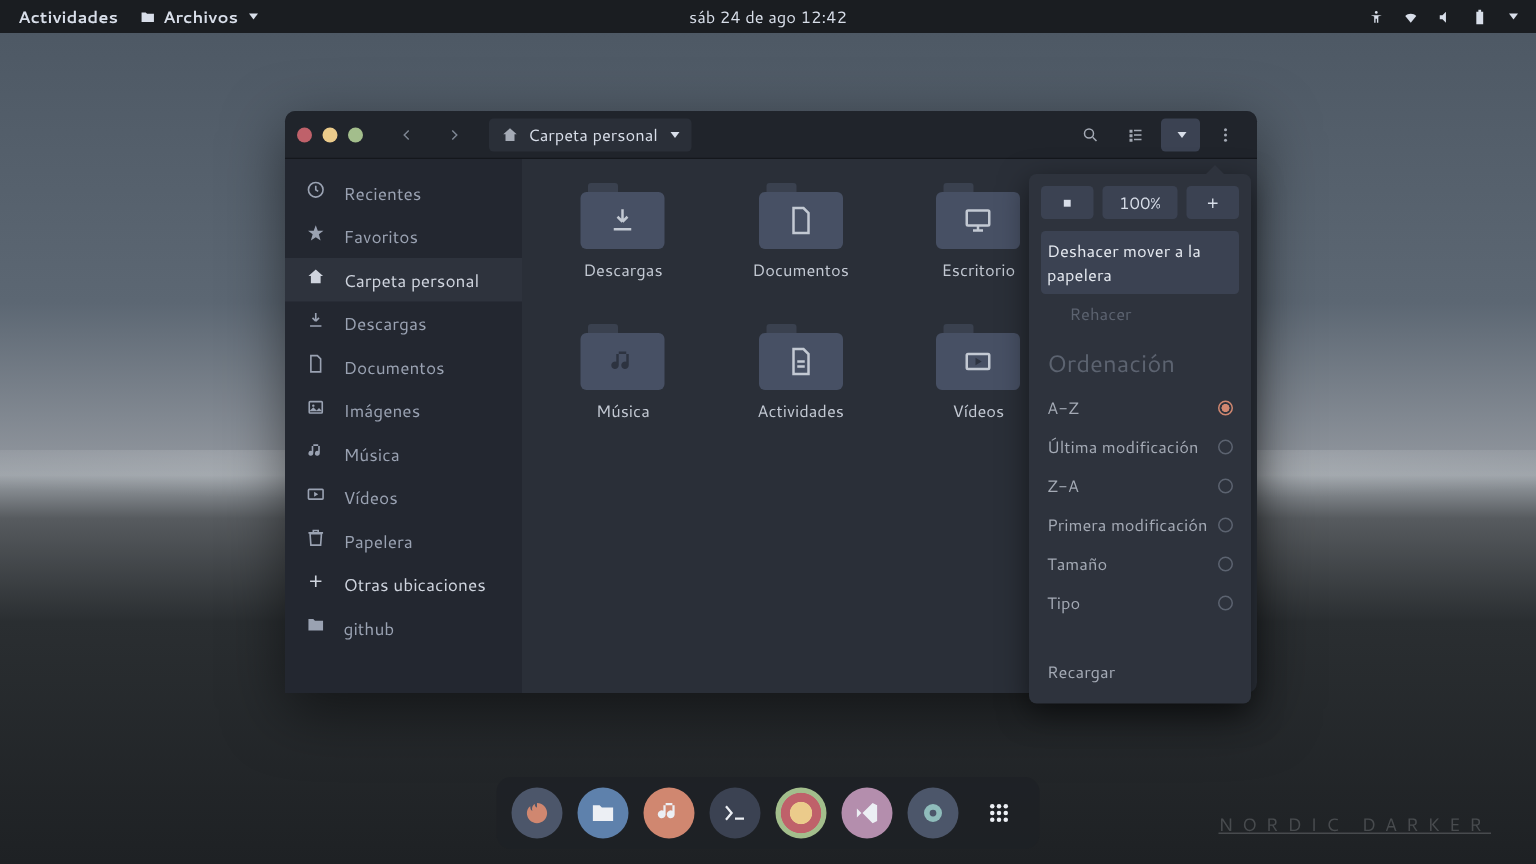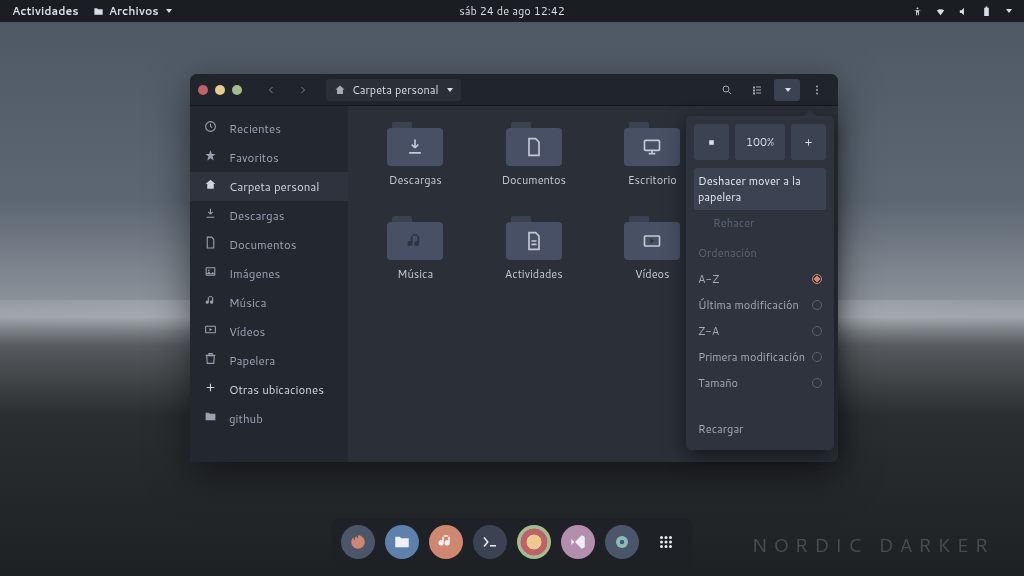--- a/index.html
+++ b/index.html
@@ -49,35 +49,35 @@
 .folder { display: flex; flex-direction: column; align-items: center; gap: 6px; font-size: 11px; color: #c3c9d3; cursor: pointer; }
 .folder .ficon { width: 56px; height: 44px; position: relative; }
 .folder .ficon .tab { position: absolute; top: 0; left: 5px; width: 20px; height: 8px; background: #3a414f; border-radius: 2px 2px 0 0; }
 .folder .ficon .body { position: absolute; top: 6px; left: 0; right: 0; bottom: 0; background: #475064; border-radius: 4px; display: flex; align-items: center; justify-content: center; }
 .folder .ficon .body svg { width: 20px; height: 20px; fill: #2d3340; }
 
 
 .popover { position: absolute; top: 42px; right: 4px; width: 148px; background: #2e333d; border-radius: 5px; box-shadow: 0 6px 20px rgba(0,0,0,0.5); padding: 8px; font-size: 11px; color: #a4aab5; z-index: 50; }
 .popover::before { content: ""; position: absolute; top: -6px; right: 18px; border-left: 6px solid transparent; border-right: 6px solid transparent; border-bottom: 6px solid #2e333d; }
 .popover .zoom-row { display: flex; gap: 6px; margin-bottom: 8px; }
-.popover .zoom-btn { flex: 1; height: 36px; background: #3b4252; border-radius: 3px; display: flex; align-items: center; justify-content: center; cursor: pointer; color: #d8dee9; font-size: 11px; }
+.popover .zoom-btn { flex: 1; height: 22px; background: #3b4252; border-radius: 3px; display: flex; align-items: center; justify-content: center; cursor: pointer; color: #d8dee9; font-size: 11px; }
 .popover .mitem { padding: 5px 4px; cursor: pointer; display: flex; align-items: center; justify-content: space-between; }
 .popover .mitem.highlight { background: #3b4252; border-radius: 3px; color: #e5e9f0; }
 .popover .mitem.faded { color: #5c6370; margin-left: 15px; }
-.popover .section-label { color: #5c6370; padding: 5px 4px; margin-top: 4px; font-size: 11px; }
+.popover .section-label { color: #5c6370; padding: 5px 4px; margin-top: 4px; font-size: 16px; }
 .popover .radio { width: 10px; height: 10px; border-radius: 50%; border: 1px solid #5c6370; }
 .popover .radio.on { border-color: #d08770; background: radial-gradient(circle, #d08770 45%, transparent 50%); }
 
 
 .dock { position: absolute; bottom: 10px; left: 50%; transform: translateX(-50%); background: rgba(30,33,38,0.88); border-radius: 10px; padding: 7px 10px; display: flex; gap: 10px; z-index: 100; }
 .dock .app { width: 34px; height: 34px; border-radius: 50%; display: flex; align-items: center; justify-content: center; cursor: pointer; }
 .dock svg { width: 18px; height: 18px; fill: #eceff4; }
 
 
-.watermark { position: absolute; right: 30px; bottom: 18px; color: rgba(190,195,200,0.25); font-size: 19px; letter-spacing: 6px; font-weight: 300; }
+.watermark { position: absolute; right: 30px; bottom: 18px; color: rgba(190,195,200,0.25); font-size: 12px; letter-spacing: 6px; font-weight: 300; text-decoration: underline; }
 </style>
 </head>
 <body>
 
 <div class="wallpaper"></div>
 <div class="mountain-glow"></div>
 
 <div class="topbar">
   <div class="left">
     <span class="menu-item">Actividades</span>
@@ -364,20 +364,24 @@
           <span class="radio "></span>
         </div>
         <div class="mitem">
           <span>Primera modificación</span>
           <span class="radio "></span>
         </div>
         <div class="mitem">
           <span>Tamaño</span>
           <span class="radio "></span>
         </div>
+        <div class="mitem">
+          <span>Tipo</span>
+          <span class="radio "></span>
+        </div>
       </div>
     <div class="mitem" style="margin-top:20px">
         <span>Recargar</span>
       </div>
   </div>
 </div>
 
 <div class="dock">
   <div class="app" style="background:#4c566a">
       <svg viewBox="0 0 24 24">

